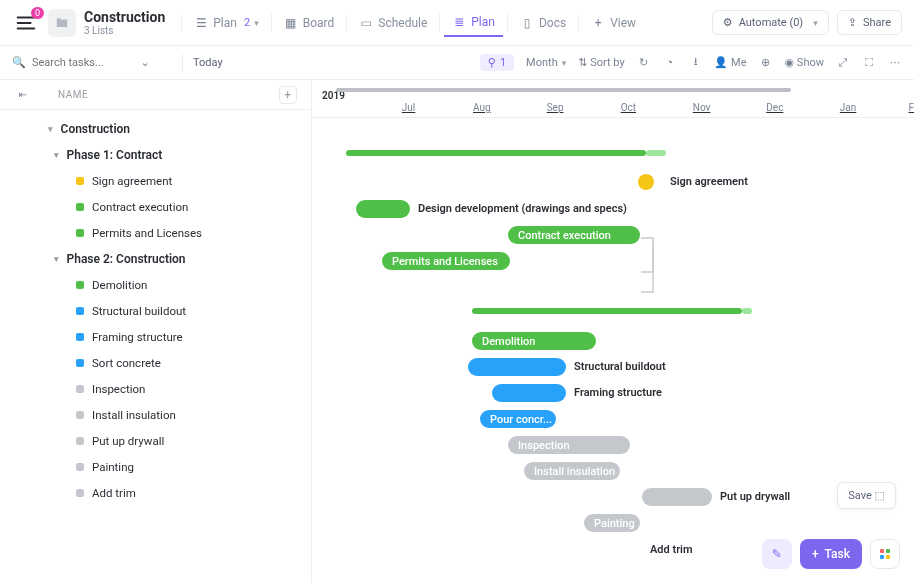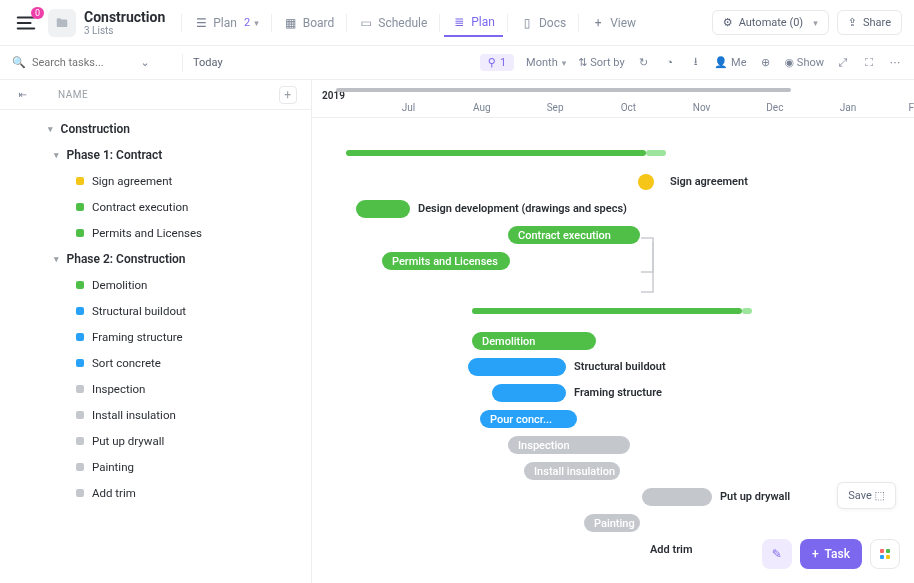--- a/index.html
+++ b/index.html
@@ -43,21 +43,21 @@
   .tree-row.root { font-weight:600; padding-left:48px;}
   .tree-row .caret { color:#9aa0a6; font-size:9px;}
   .tree-row .dot { width:8px; height:8px; border-radius:2px;}
   .tree-row.task { padding-left:76px; font-size:11.5px;}
   .addtask { padding-left:76px; color:#9aa0a6; font-size:11px; height:26px; display:flex; align-items:center;}
 
   
   .gpane { flex:1; position:relative; overflow:hidden;}
   .timescale { height:30px; border-bottom:1px solid #eee; position:relative; padding-top:2px;margin-top:8px;}
   .year { position:absolute; top:2px; left:10px; color:#2a2e34; font-size:10px; font-weight:600;}
-  .months { position:absolute; bottom:4px; left:16px; right:0; display:flex;}
+  .months { position:absolute; bottom:4px; left:16px; right:0; display:flex;text-decoration:underline;}
   .month { width:75px; text-align:center; color:#7a8394; font-size:10px;}
   .gbody { position:relative; padding-top:4px;}
   .mini-scroll { height:4px; background:#bcbfc4; border-radius:3px; position:absolute; top:0;}
   .bar, .sumbar, .ms { position:absolute; height:18px; border-radius:10px; display:flex; align-items:center; padding:0 10px; color:#fff; font-size:11px; font-weight:500; white-space:nowrap;}
   .sumbar { height:6px; padding:0; border-radius:3px;}
   .ms { width:16px; height:16px; border-radius:50%; padding:0;}
   .bar-label-out { position:absolute; font-size:11px; color:#2a2e34; font-weight:600;}
   .dep { position:absolute; pointer-events:none; }
   .dep path { stroke:#c9ccd1; stroke-width:1.5; fill:none;}
   .dep .arrow { fill:#c9ccd1;}
@@ -270,21 +270,21 @@
       <div class="sumbar" style="top:190px; left:430px; width:10px; background:#9de49c"></div>
 
       <div class="bar" style="top:214px; left:160px; width:124px; background:#4fbf48">Demolition</div>
 
       <div class="bar" style="top:240px; left:156px; width:98px; background:#27a2f8"></div>
       <span class="bar-label-out" style="top:242px; left:262px">Structural buildout</span>
 
       <div class="bar" style="top:266px; left:180px; width:74px; background:#27a2f8"></div>
       <span class="bar-label-out" style="top:268px; left:262px">Framing structure</span>
 
-      <div class="bar" style="top:292px; left:168px; width:97px; background:#27a2f8">Pour concr...</div>
+      <div class="bar" style="top:292px; left:168px; width:76px; background:#27a2f8">Pour concr...</div>
 
       <div class="bar" style="top:318px; left:196px; width:122px; background:#c4c8cd">Inspection</div>
 
       <div class="bar" style="top:344px; left:212px; width:96px; background:#c4c8cd">Install insulation</div>
 
       <div class="bar" style="top:370px; left:330px; width:70px; background:#c4c8cd"></div>
       <span class="bar-label-out" style="top:372px; left:408px">Put up drywall</span>
 
       <div class="bar" style="top:396px; left:272px; width:56px; background:#c4c8cd">Painting</div>
 

